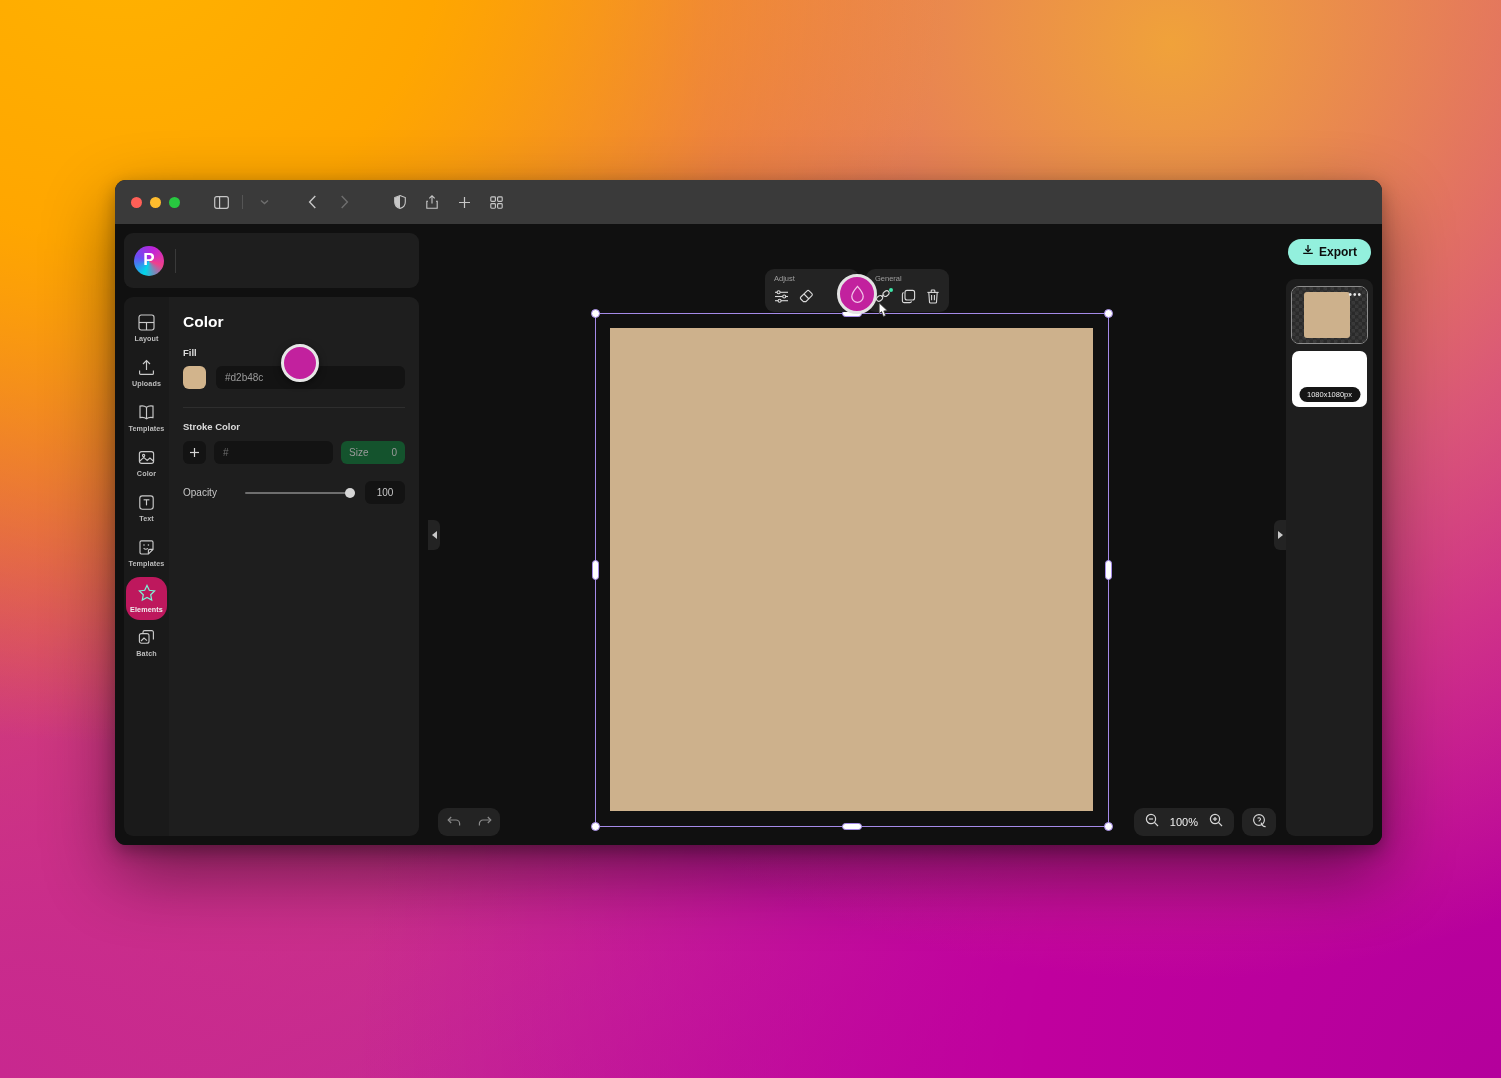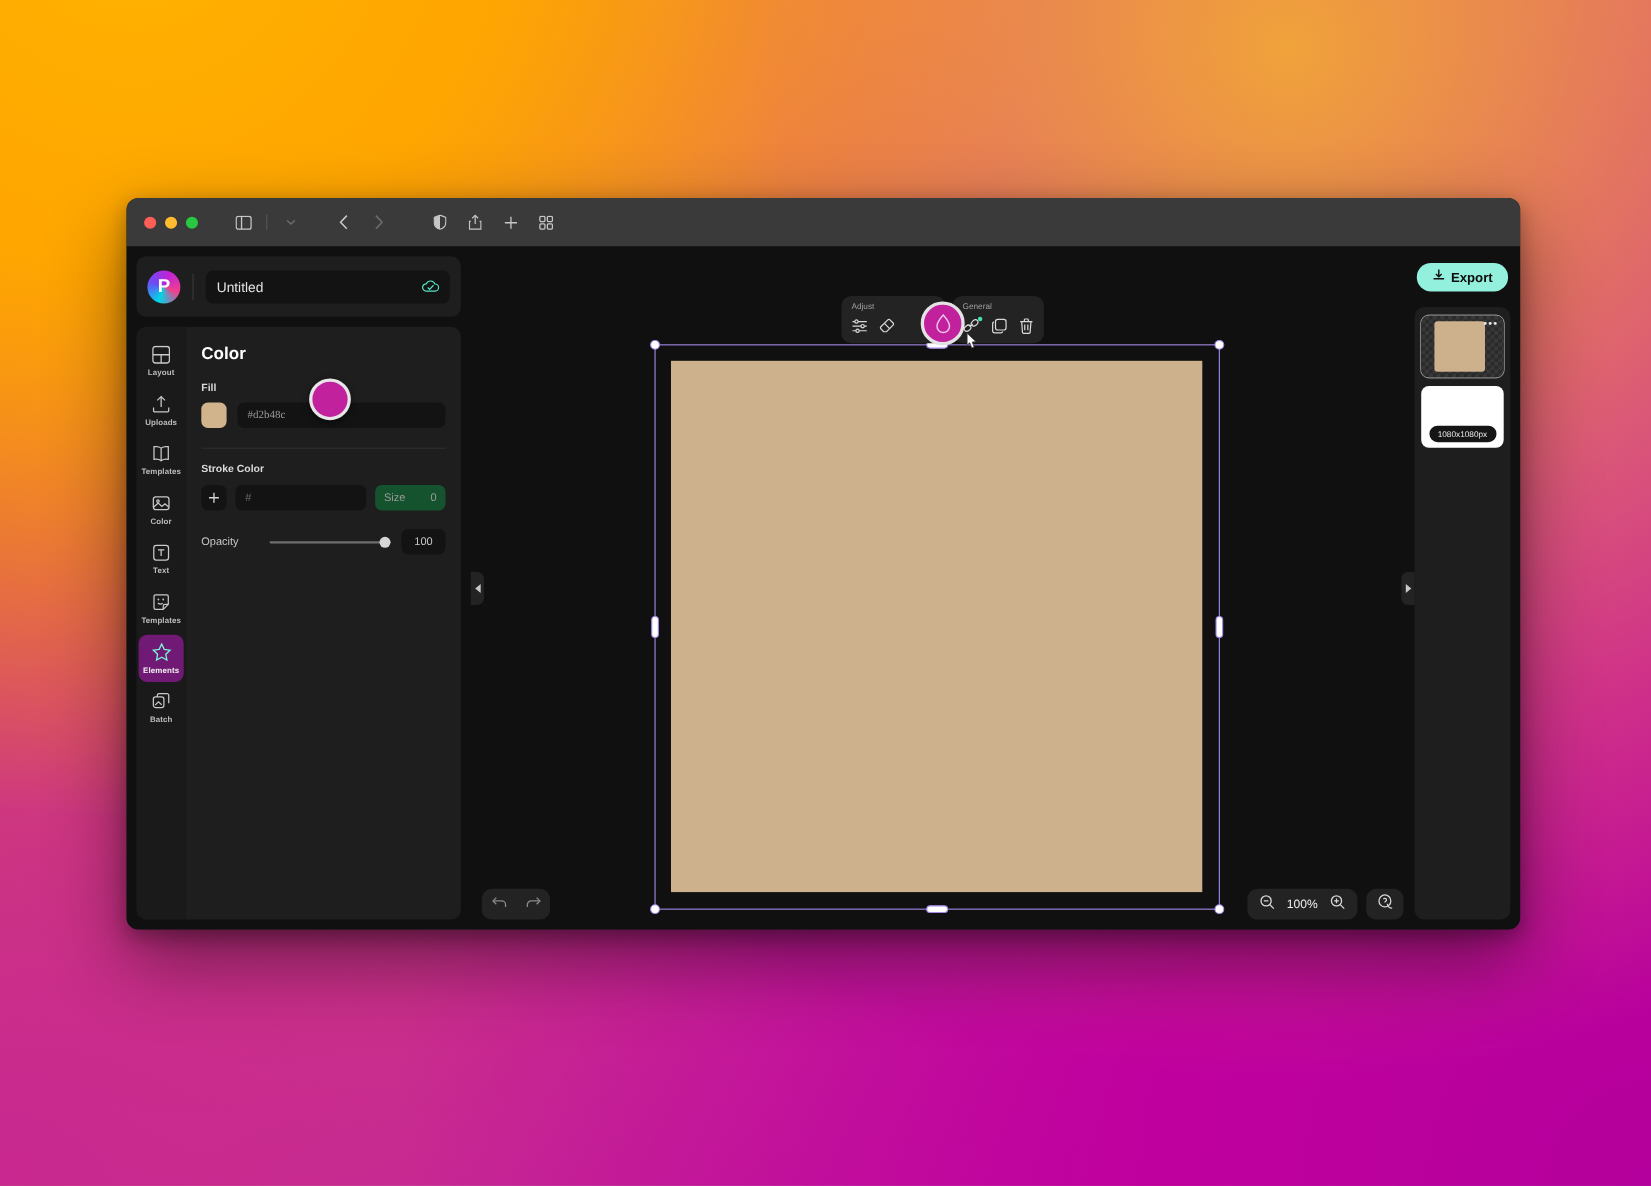--- a/index.html
+++ b/index.html
@@ -123,21 +123,21 @@
     padding-top: 10px;
     gap: 2px;
   }
   .rail-item {
     width: 41px; height: 43px;
     border-radius: 8px;
     display: flex; flex-direction: column; align-items: center; justify-content: center;
     gap: 3px;
     color: #c9c9c9;
   }
-  .rail-item.active { background: #701a75; color: #7df3d6; }
+  .rail-item.active { background: #be185d; color: #7df3d6; border-radius: 14px; }
   .rail-item.active .rail-label { color: #f0f0f0; }
   .rail-label { font-size: 7.2px; letter-spacing: 0.1px; color: #bdbdbd; font-weight: bold; }
 
   
   .panel {
     flex: 1;
     background: #1e1e1e;
     border-radius: 0 9px 9px 0;
     padding: 16px 14px 0 14px;
     position: relative;
@@ -149,21 +149,21 @@
   .swatch {
     width: 23px; height: 23px; border-radius: 6px;
     flex: none;
   }
   .hexfield {
     flex: 1; height: 23px;
     background: #131313;
     border-radius: 6px;
     display: flex; align-items: center;
     padding: 0 9px;
-    font-size: 10px; color: #9a9a9a; font-family: Liberation Serif, serif;
+    font-size: 10px; color: #9a9a9a;
   }
   .divider { height: 1px; background: #2e2e2e; margin: 18px 0 13px 0; }
 
   .stroke-row { display: flex; align-items: center; gap: 8px; margin-top: 9px; }
   .plus-btn {
     width: 23px; height: 23px; border-radius: 6px;
     background: #131313;
     display: flex; align-items: center; justify-content: center;
     color: #d6d6d6; font-size: 14px; line-height: 1;
     flex: none;
@@ -482,29 +482,20 @@
 
   <div class="app">
 
     <div class="left-col">
 
       <div class="brandbar">
         <div class="logo">
           <span>P</span>
         </div>
         <div class="brand-sep"></div>
-        <div class="titlefield">
-          <span class="t">Untitled</span>
-          <span class="cloud-icon">
-            <svg width="17" height="13" viewBox="0 0 17 13" fill="none" stroke="currentColor" stroke-width="1.1">
-              <path d="M4.4 10.6 A3.3 3.3 0 0 1 4.6 4 A4.2 4.2 0 0 1 12.4 4.2 A2.9 2.9 0 0 1 12.6 10.6 Z"></path>
-              <path d="M5.8 7.4 L7.6 9.1 L11.1 5.3" stroke-width="1.1"></path>
-            </svg>
-          </span>
-        </div>
       </div>
 
       <div class="lower-row">
 
         <div class="rail">
 
           <div class="rail-item">
             <svg width="17" height="17" viewBox="0 0 17 17" fill="none" stroke="currentColor" stroke-width="1.15">
               <rect x="1" y="1" width="15" height="15" rx="2.2"></rect>
               <path d="M1 8.5 H16"></path>

